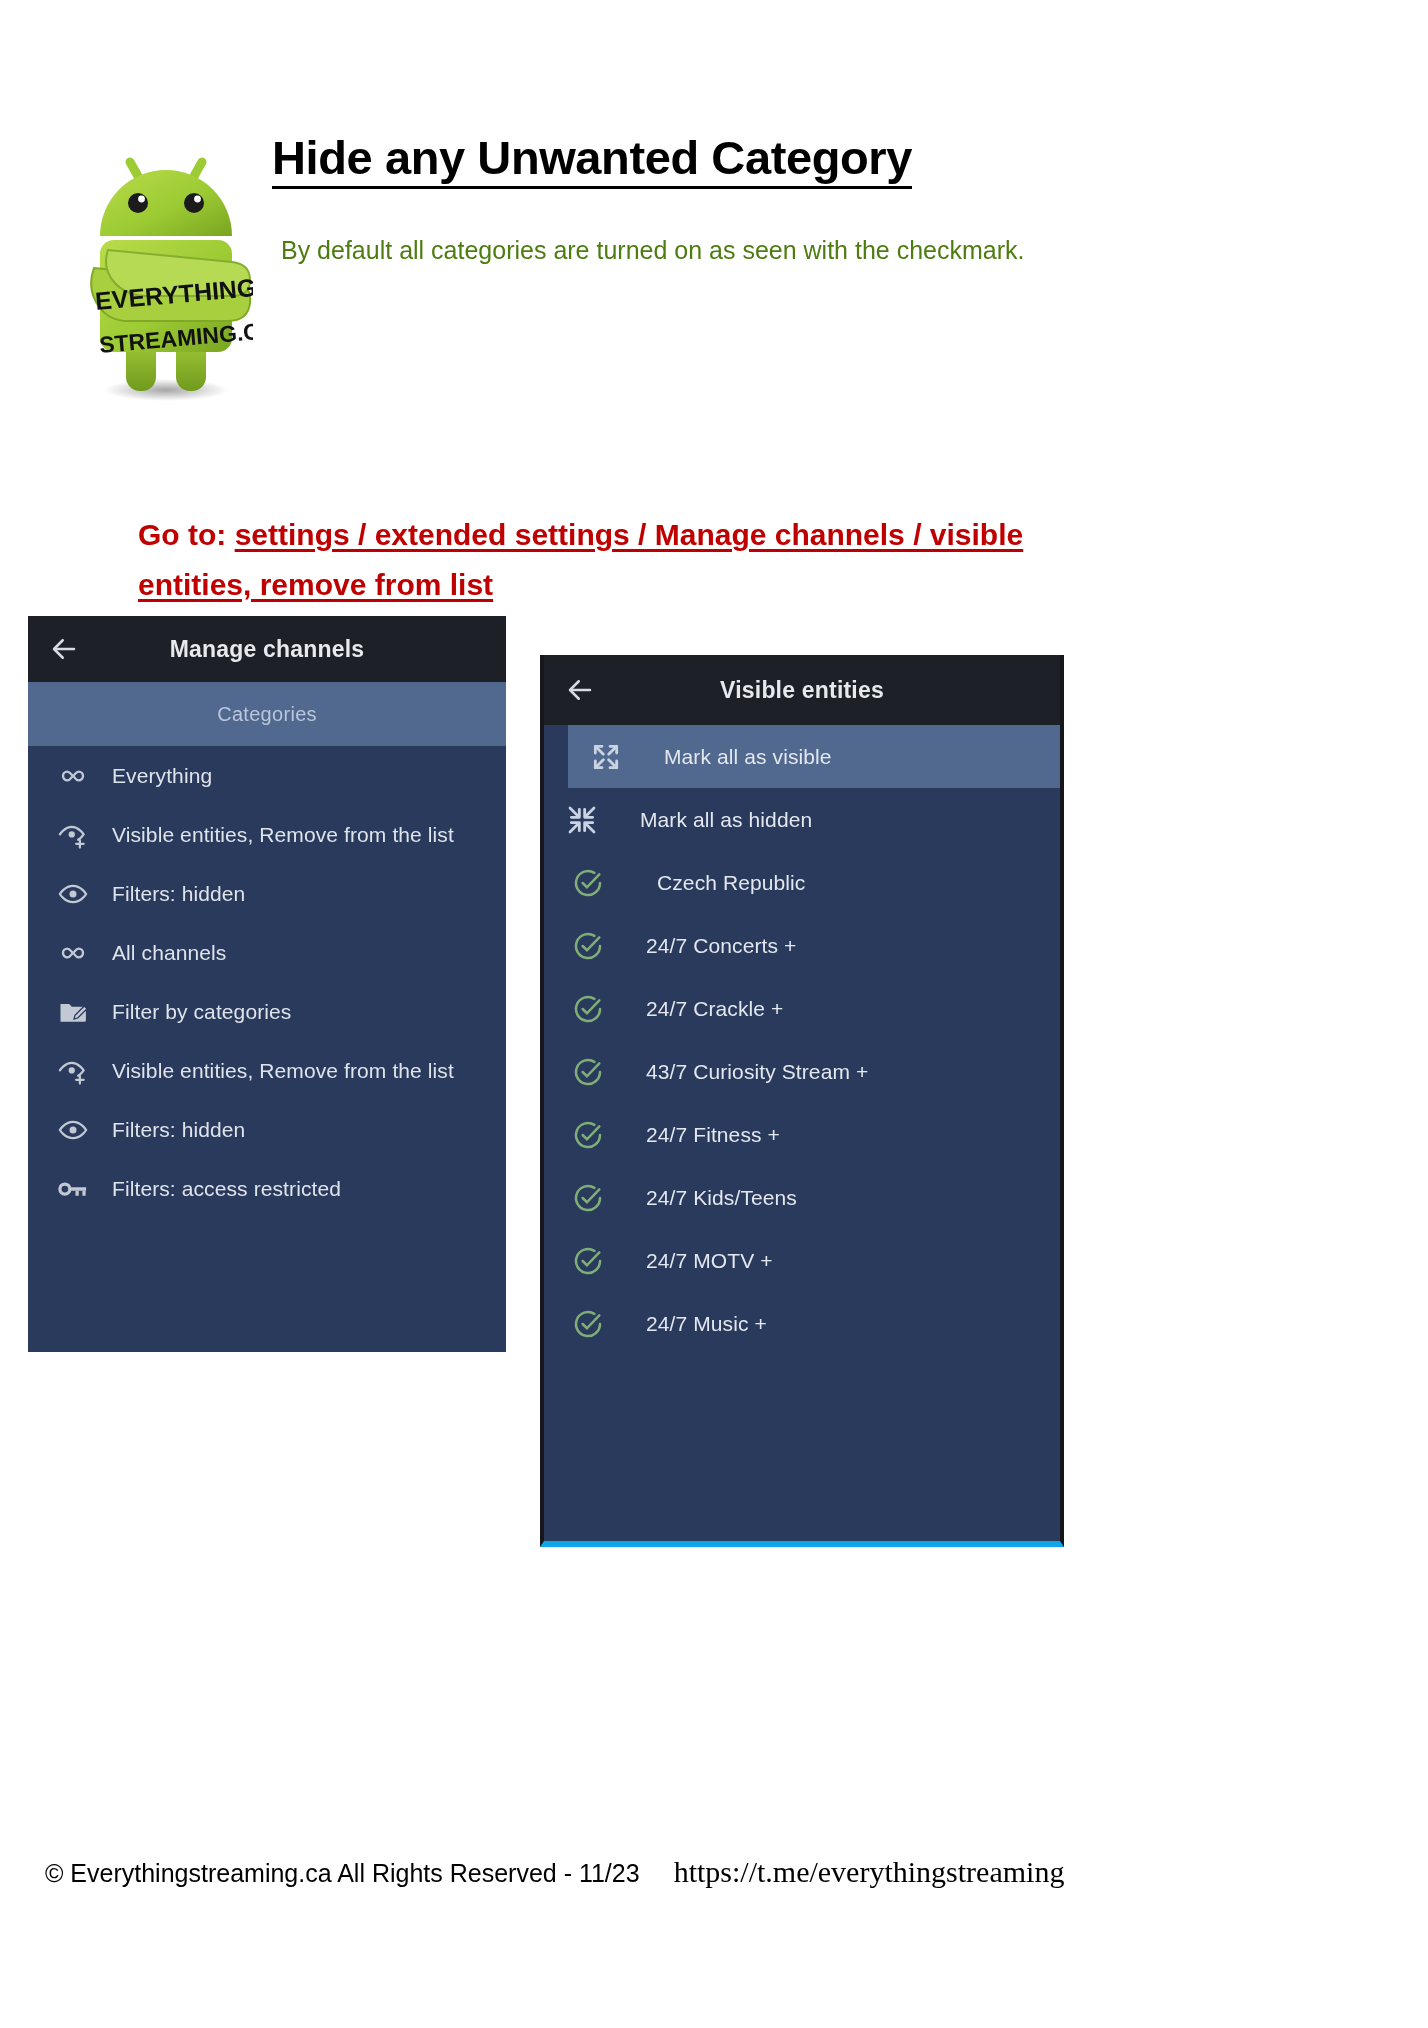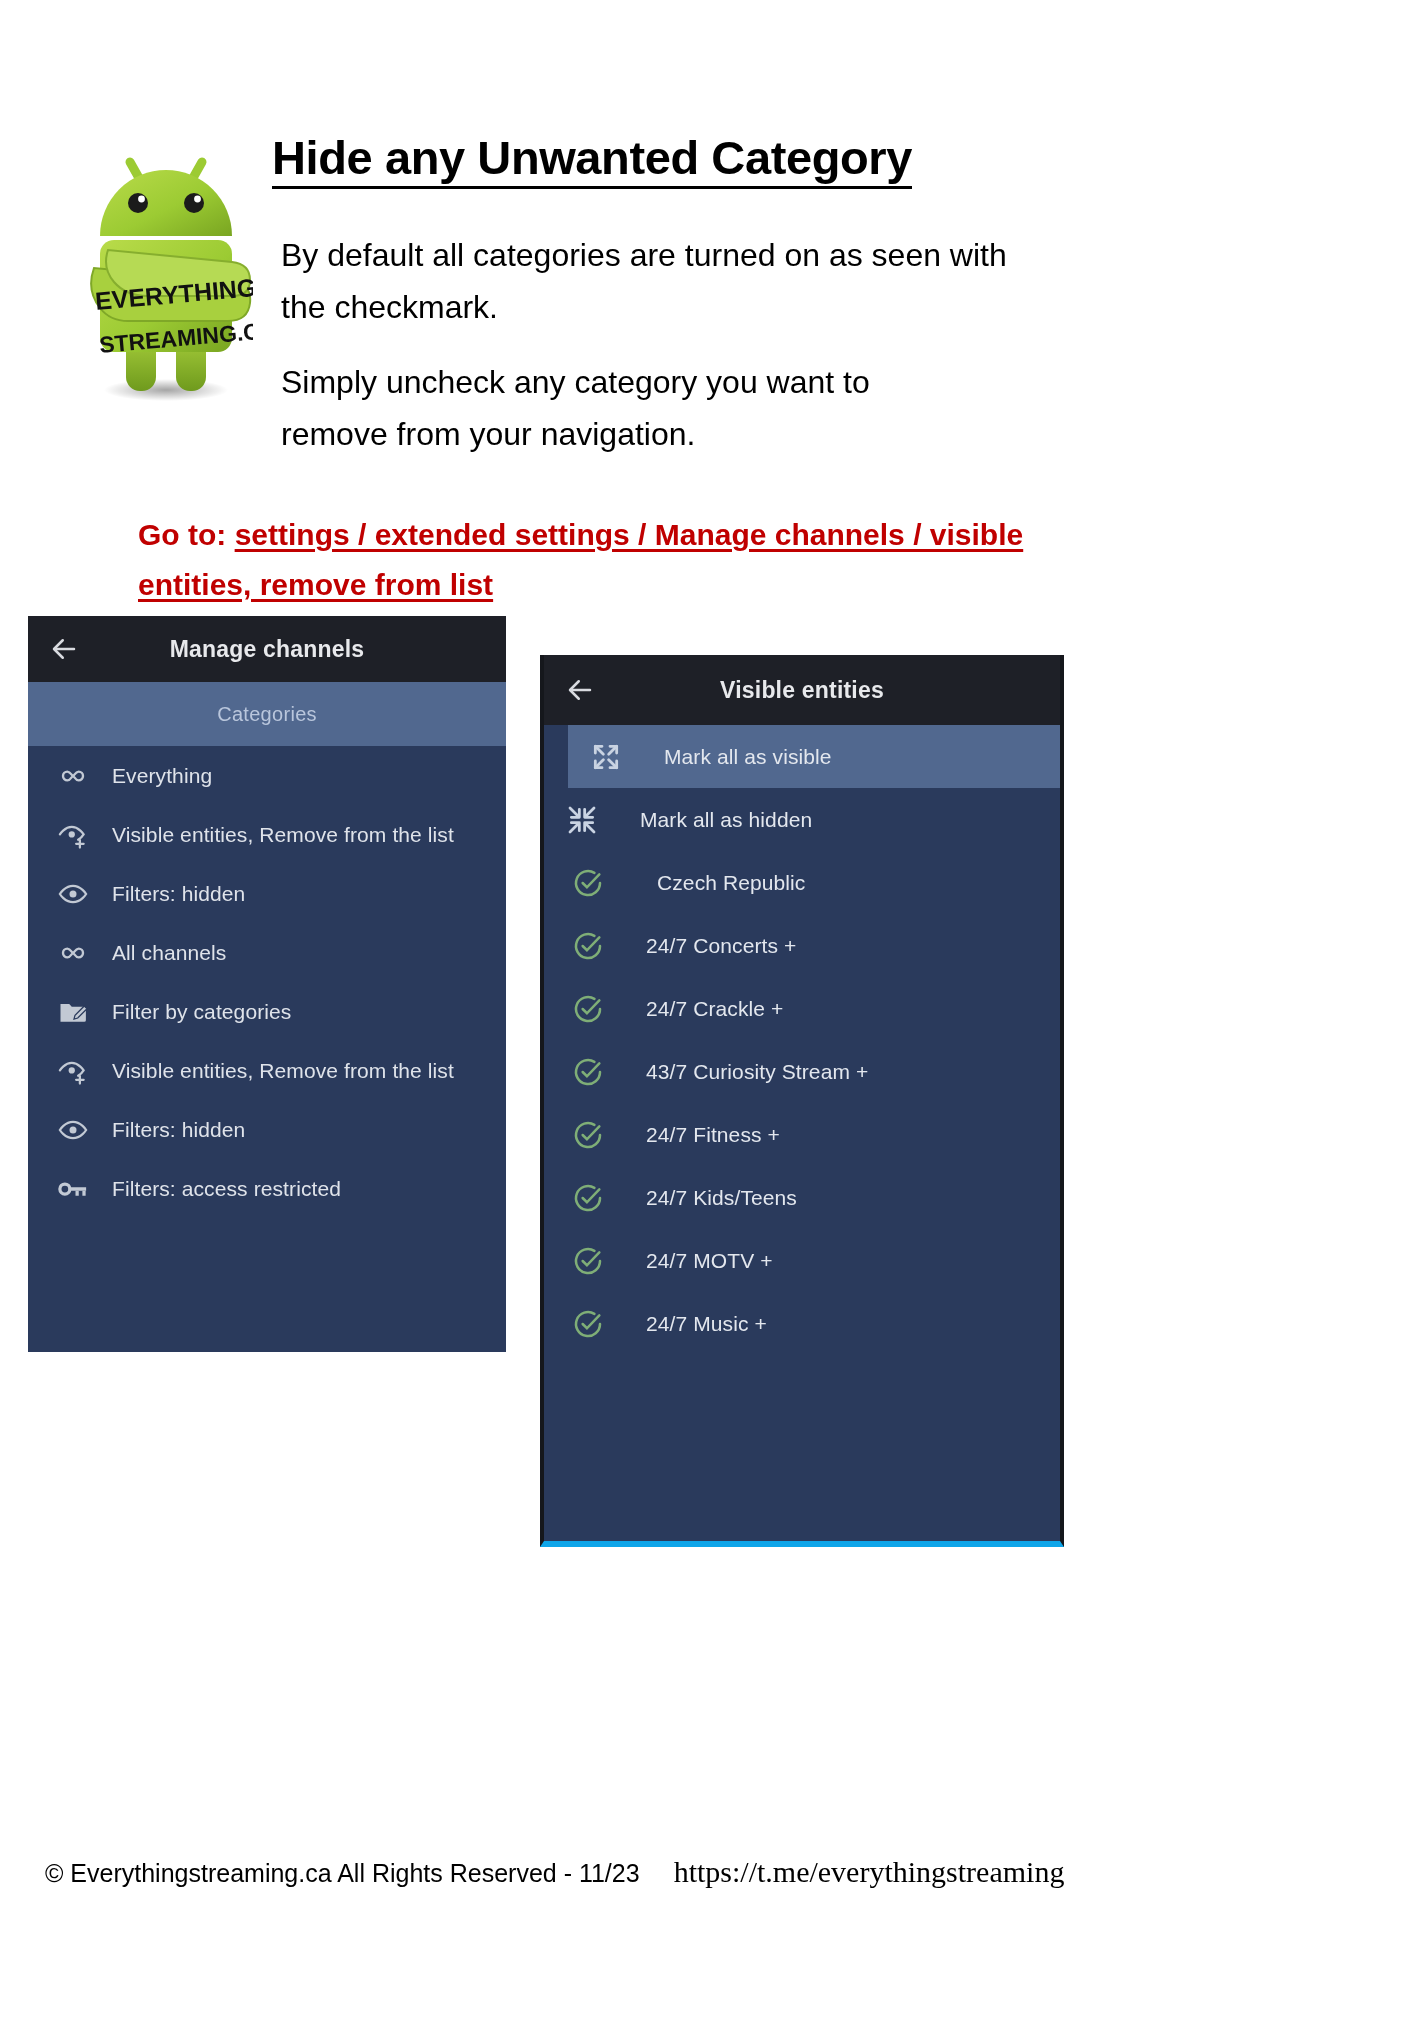--- a/index.html
+++ b/index.html
@@ -42,22 +42,22 @@
     letter-spacing: -0.4px;
     border-bottom: 3px solid #000;
     padding-bottom: 4px;
     line-height: 1.05;
     white-space: nowrap;
   }
 
   .intro-par {
     position: absolute;
     left: 281px;
-    font-size: 32px;
-    color: #000000;
+    font-size: 25px;
+    color: #4d7c0f;
     line-height: 1.62;
     font-weight: 500;
   }
   #intro-1 { top: 230px; width: 760px; }
   #intro-2 { top: 357px; width: 700px; }
 
   #goto-line {
     position: absolute;
     left: 138px;
     top: 510px;
@@ -229,21 +229,20 @@
 
       <text x="18" y="192" font-family="'Liberation Sans', sans-serif" font-size="25" font-weight="bold" fill="#111" transform="rotate(-5 18 192)">EVERYTHING</text>
       <text x="22" y="235" font-family="'Liberation Sans', sans-serif" font-size="23" font-weight="bold" fill="#111" transform="rotate(-5 22 235)">STREAMING.CA</text>
     </svg>
   </div>
 
   <div id="page-title">Hide any Unwanted Category</div>
 
   <div id="intro-1" class="intro-par">By default all categories are turned on as seen with the checkmark.</div>
 
-  <div id="intro-2" class="intro-par">Simply uncheck any category you want to remove from your navigation.</div>
 
   <div id="goto-line"><span>Go to: </span><span class="u">settings / extended settings / Manage channels / visible entities, remove from list</span></div>
 </div>
 
 <div id="shot-left">
 
   <div class="appbar">
     <div class="back">
       <svg viewBox="0 0 24 24" fill="none" stroke="#d9dbe0" stroke-width="2" stroke-linecap="round" stroke-linejoin="round">
         <line x1="20" y1="12" x2="5" y2="12"></line>

